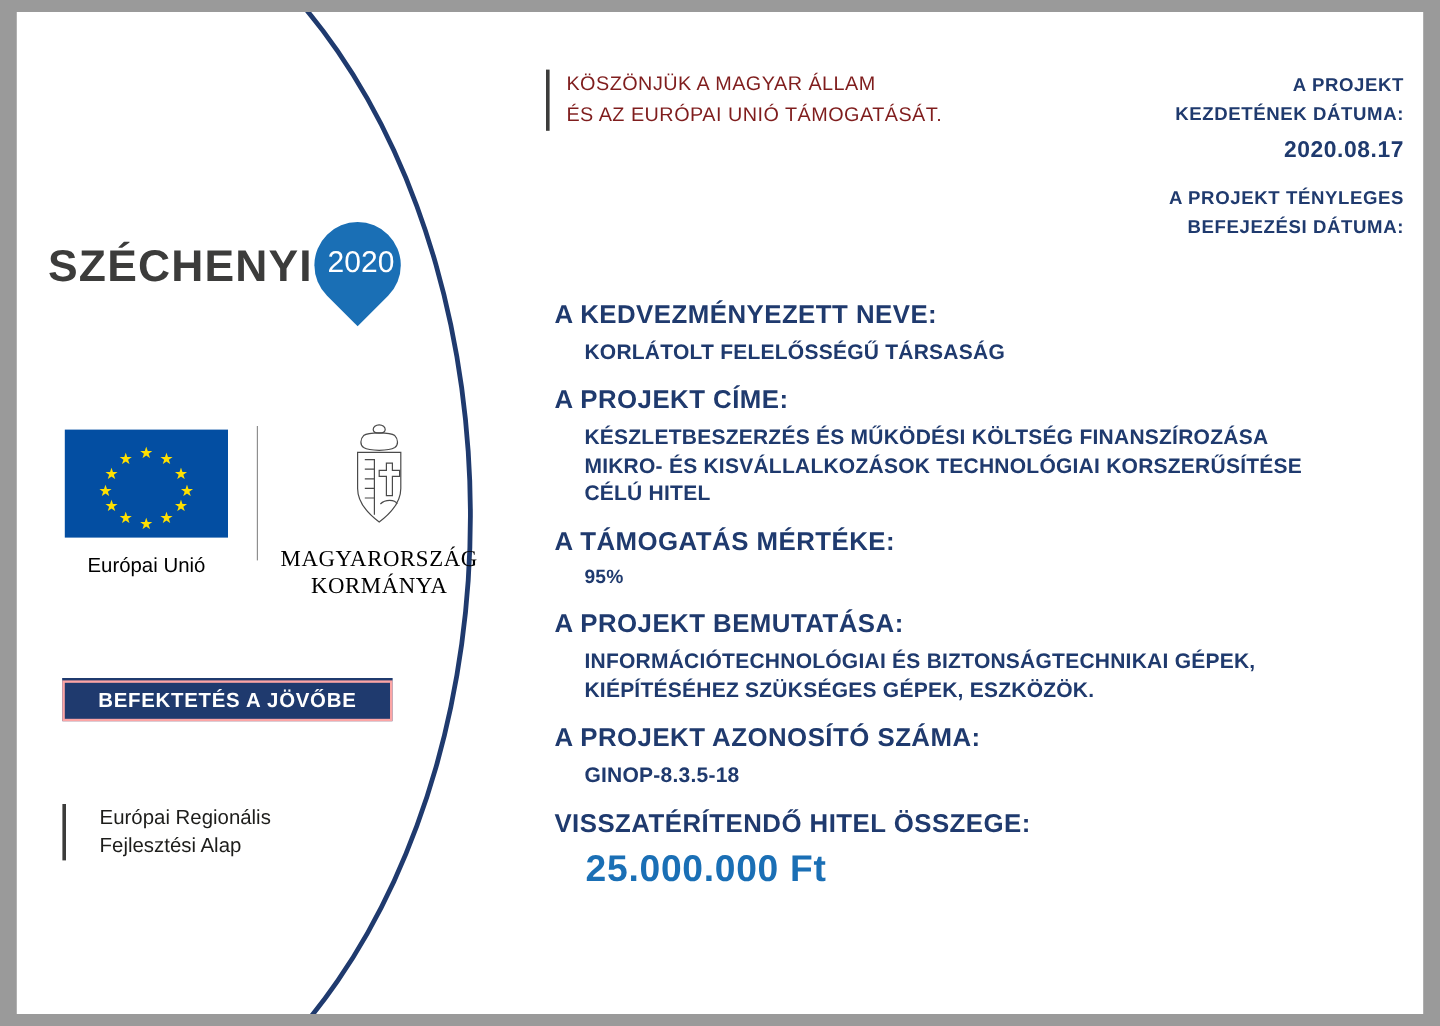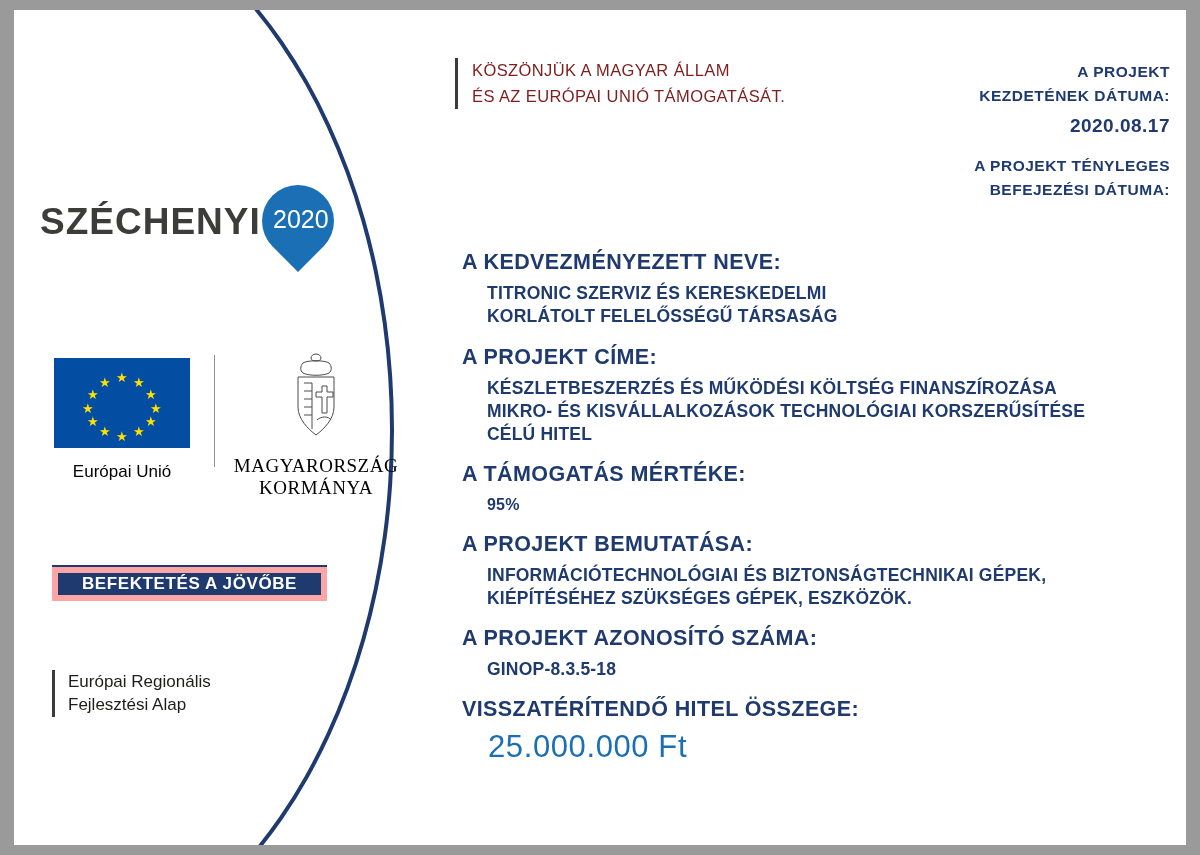--- a/index.html
+++ b/index.html
@@ -148,38 +148,38 @@
     height: 34px;
     background: #1f3a6e;
     border-top: 2px solid #1f3a6e;
   }
   .ribbon-inner {
     position: absolute;
     left: 0;
     top: 0;
     width: 275px;
     height: 34px;
-    border: 6px solid #fca5a5;
+    border: 2px solid #fca5a5;
     box-sizing: border-box;
     display: flex;
     align-items: center;
     justify-content: center;
   }
   .ribbon-text {
     color: #ffffff;
     font-size: 17px;
     font-weight: bold;
     letter-spacing: 0.6px;
   }
   
   .erfa {
     position: absolute;
     left: 38px;
     top: 660px;
-    padding-left: 13px;
+    padding-left: 28px;
     border-left: 3px solid #3c3c3b;
     font-size: 17px;
     line-height: 1.38;
     color: #1d1d1b;
   }
   
   .thanks {
     position: absolute;
     left: 441px;
     top: 48px;
@@ -227,21 +227,21 @@
     line-height: 1.33;
     margin: 0 0 16px 25px;
     letter-spacing: 0.2px;
   }
   .field-value.small {
     font-size: 16px;
   }
   .amount {
     color: #1a6fb5;
     font-size: 31px;
-    font-weight: normal;
+    font-weight: bold;
     margin: 4px 0 0 26px;
     letter-spacing: 0.6px;
   }
 </style>
 </head>
 <body>
 
 <div class="board">
 
   <div class="arc"></div>
@@ -315,21 +315,20 @@
     <div>A PROJEKT TÉNYLEGES</div>
     <div>BEFEJEZÉSI DÁTUMA:</div>
     <div class="val"></div>
   </div>
 
   <div class="body-area">
 
     <div>
       <div class="field-label">A KEDVEZMÉNYEZETT NEVE:</div>
       <div class="field-value">
-        <div>TITRONIC SZERVIZ ÉS KERESKEDELMI</div>
         <div>KORLÁTOLT FELELŐSSÉGŰ TÁRSASÁG</div>
       </div>
     </div>
 
     <div>
       <div class="field-label">A PROJEKT CÍME:</div>
       <div class="field-value">
         <div>KÉSZLETBESZERZÉS ÉS MŰKÖDÉSI KÖLTSÉG FINANSZÍROZÁSA</div>
         <div>MIKRO- ÉS KISVÁLLALKOZÁSOK TECHNOLÓGIAI KORSZERŰSÍTÉSE</div>
         <div>CÉLÚ HITEL</div>

